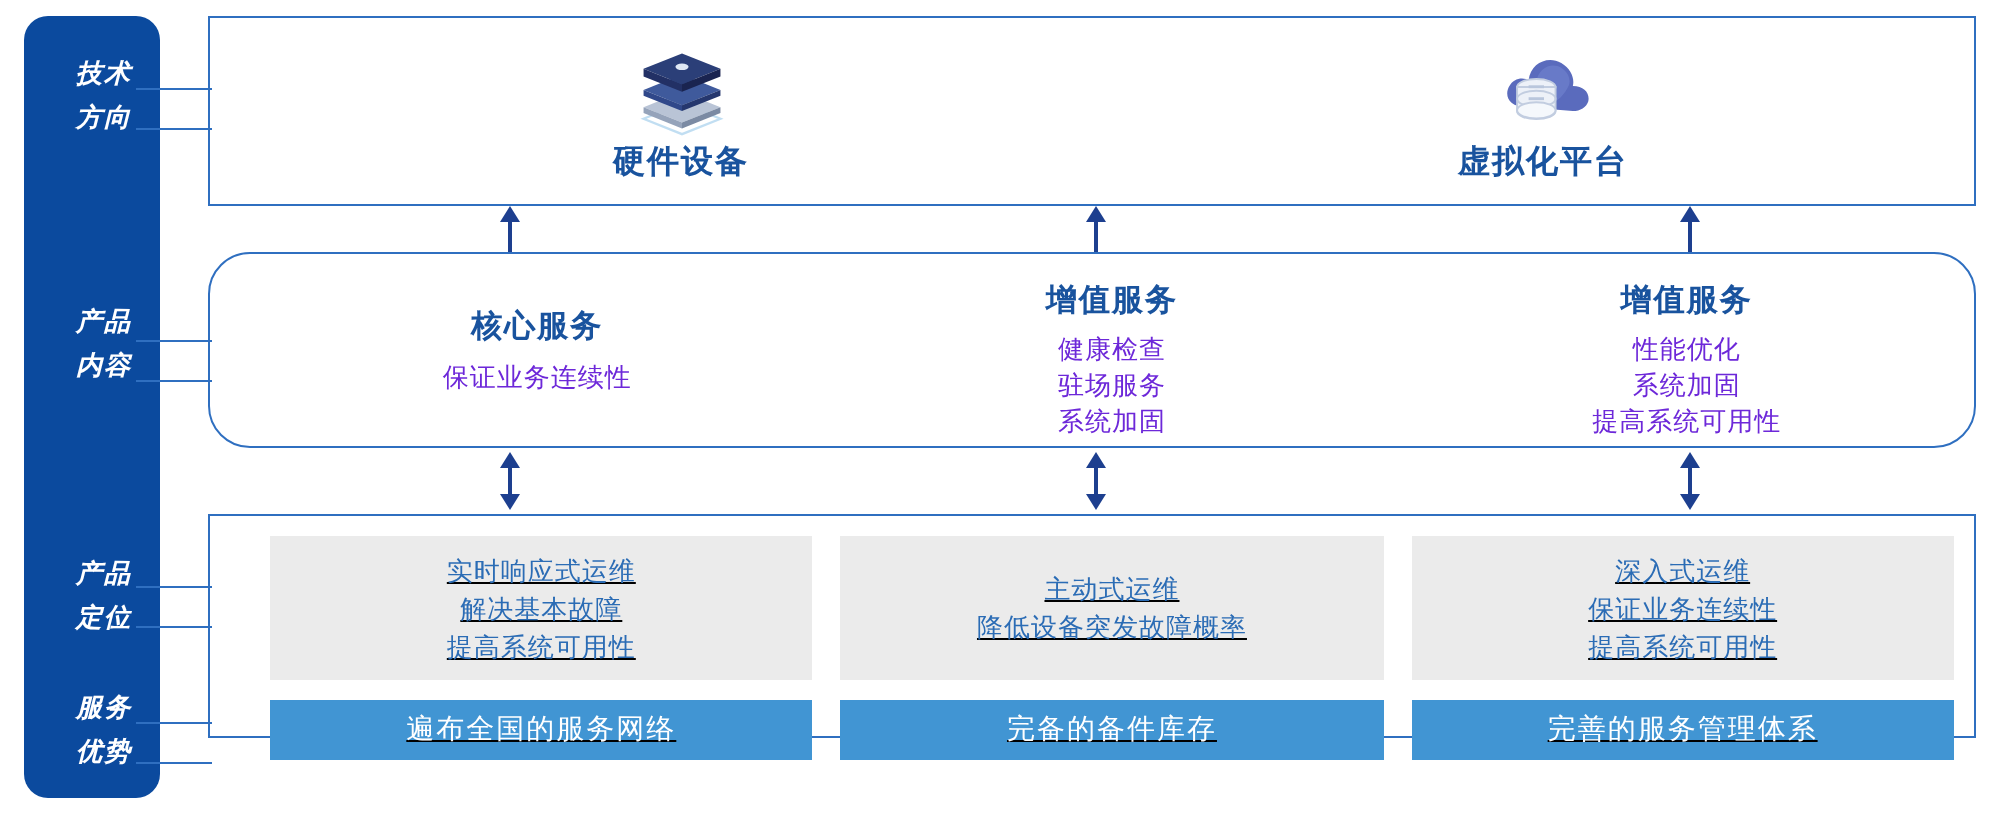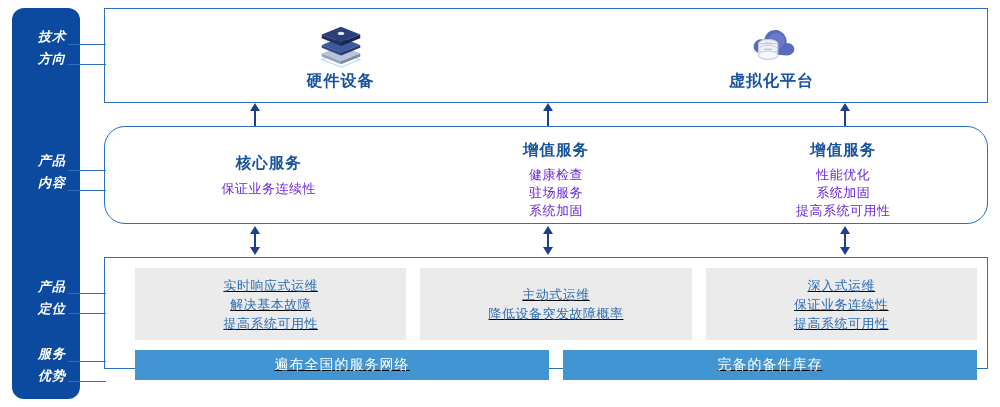--- a/index.html
+++ b/index.html
@@ -313,18 +313,19 @@
         <div class="grey-box">
           <div class="grey-line">深入式运维</div>
           <div class="grey-line">保证业务连续性</div>
           <div class="grey-line">提高系统可用性</div>
         </div>
       </div>
 
       <div class="bottom-strip">
         <div class="blue-bar">遍布全国的服务网络</div>
         <div class="blue-bar">完备的备件库存</div>
+        <div class="blue-bar">完善的服务管理体系</div>
       </div>
 
     </div>
   </div>
 
 </div>
 
 </body></html>

